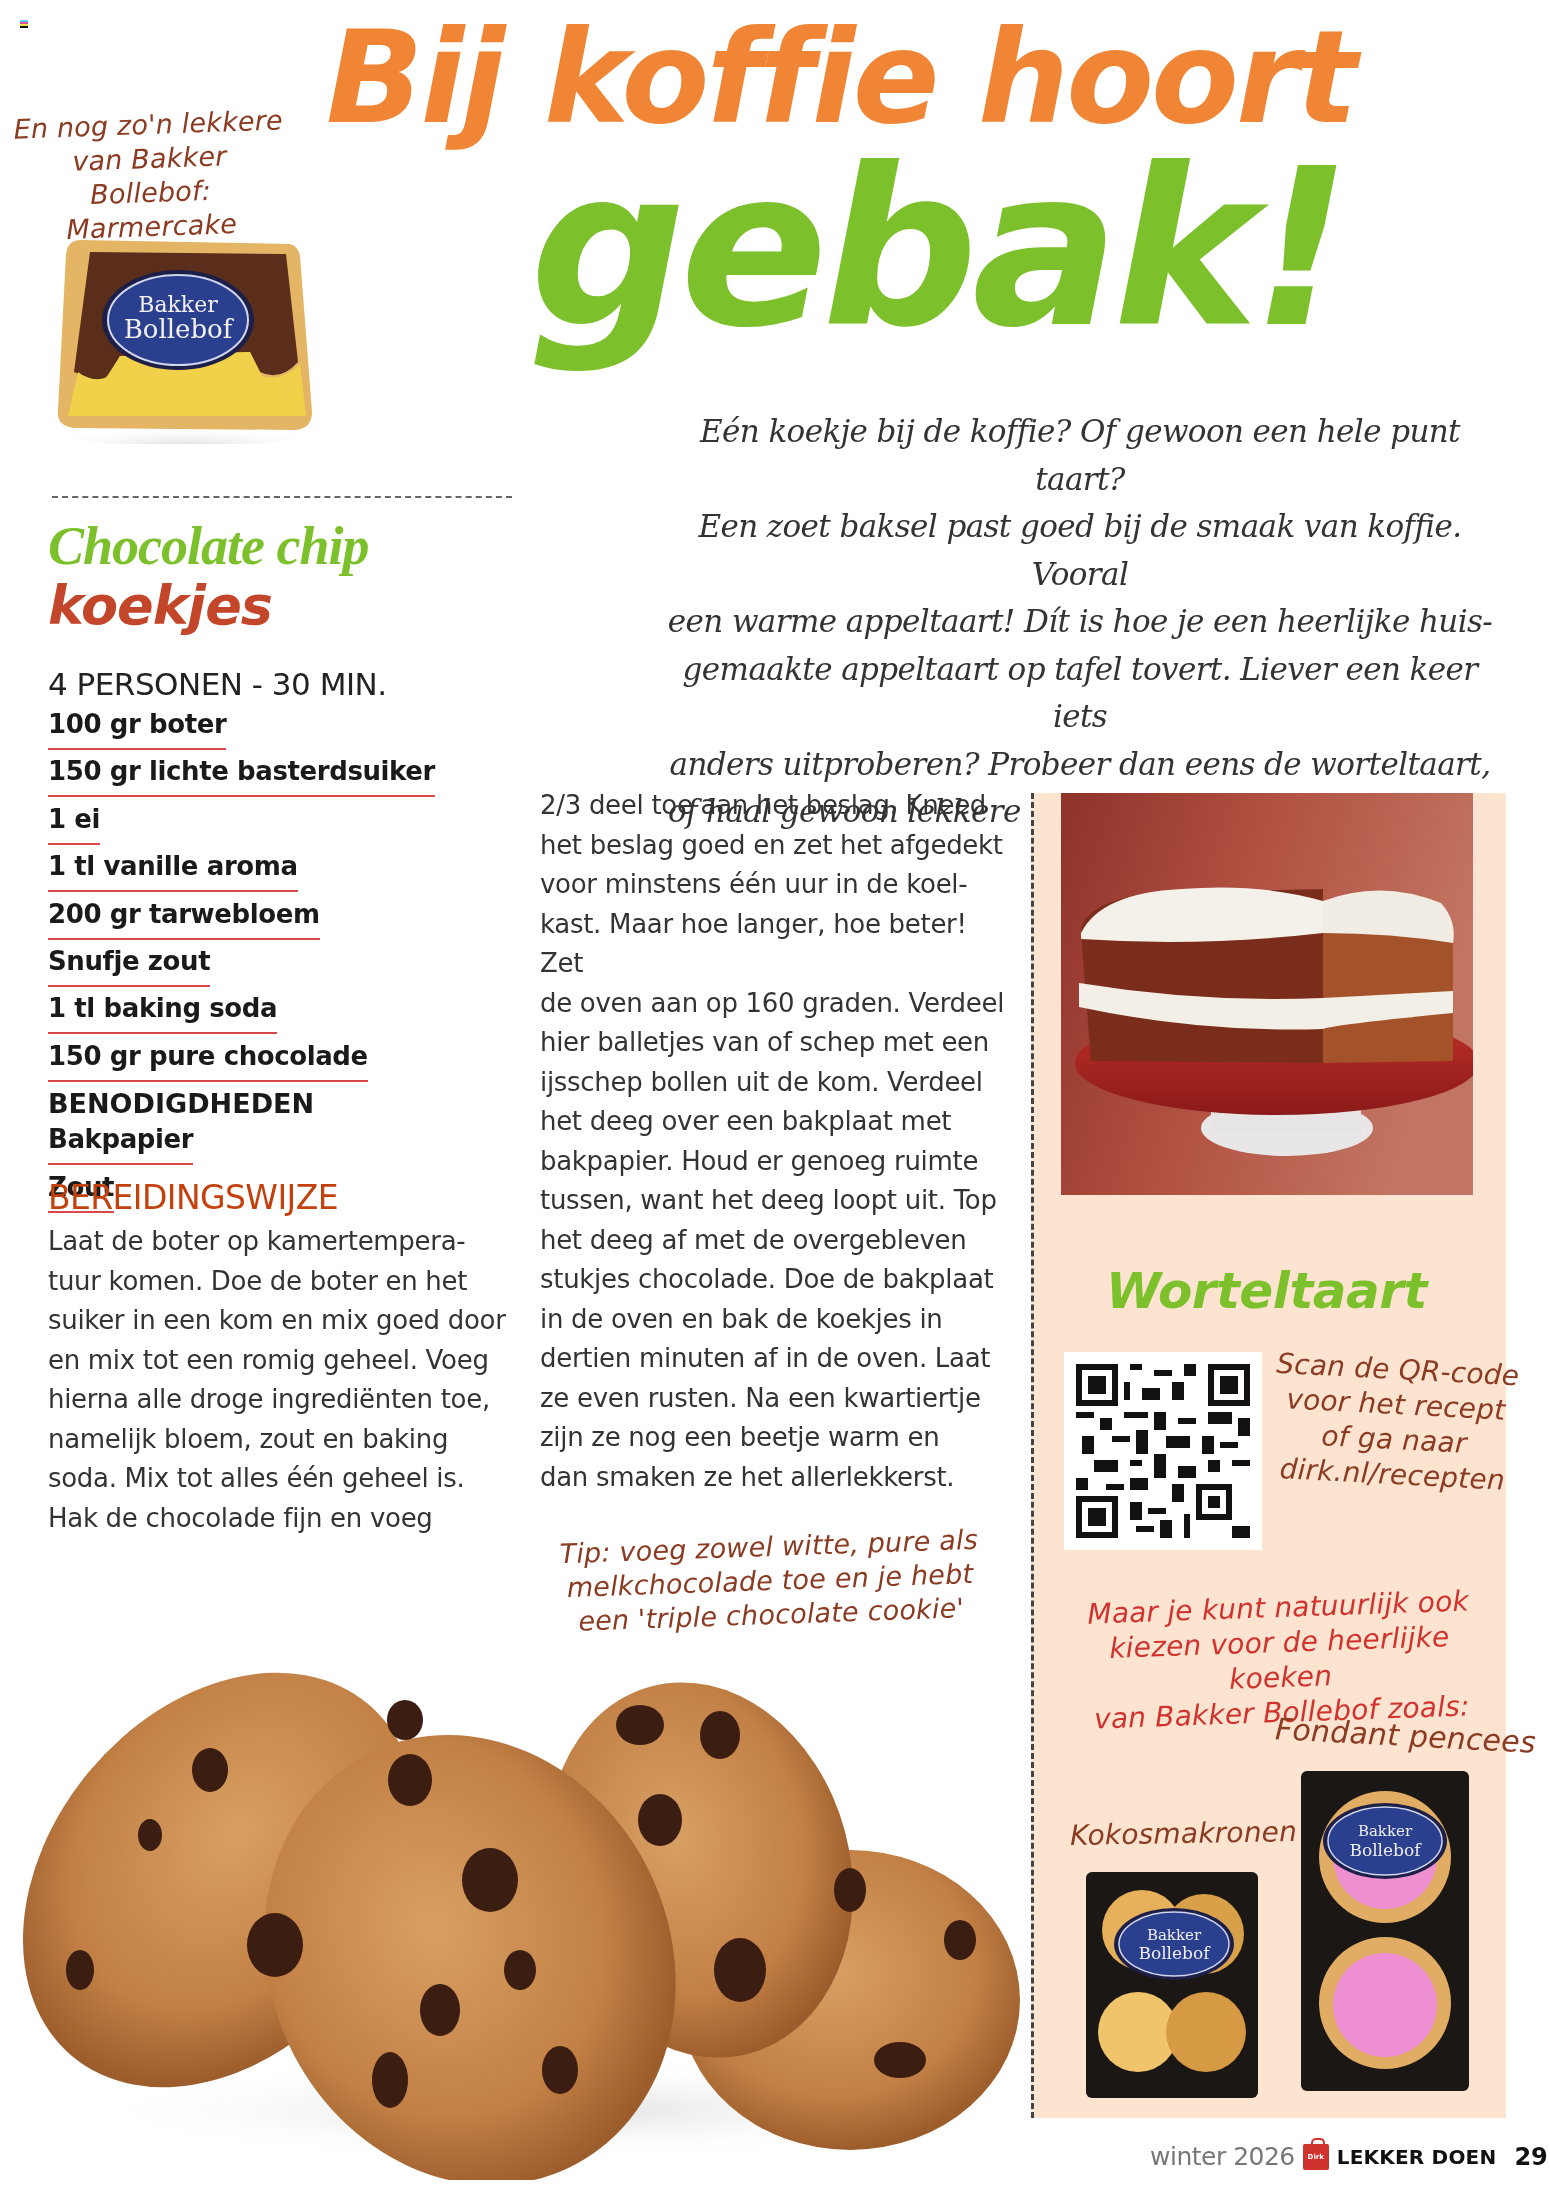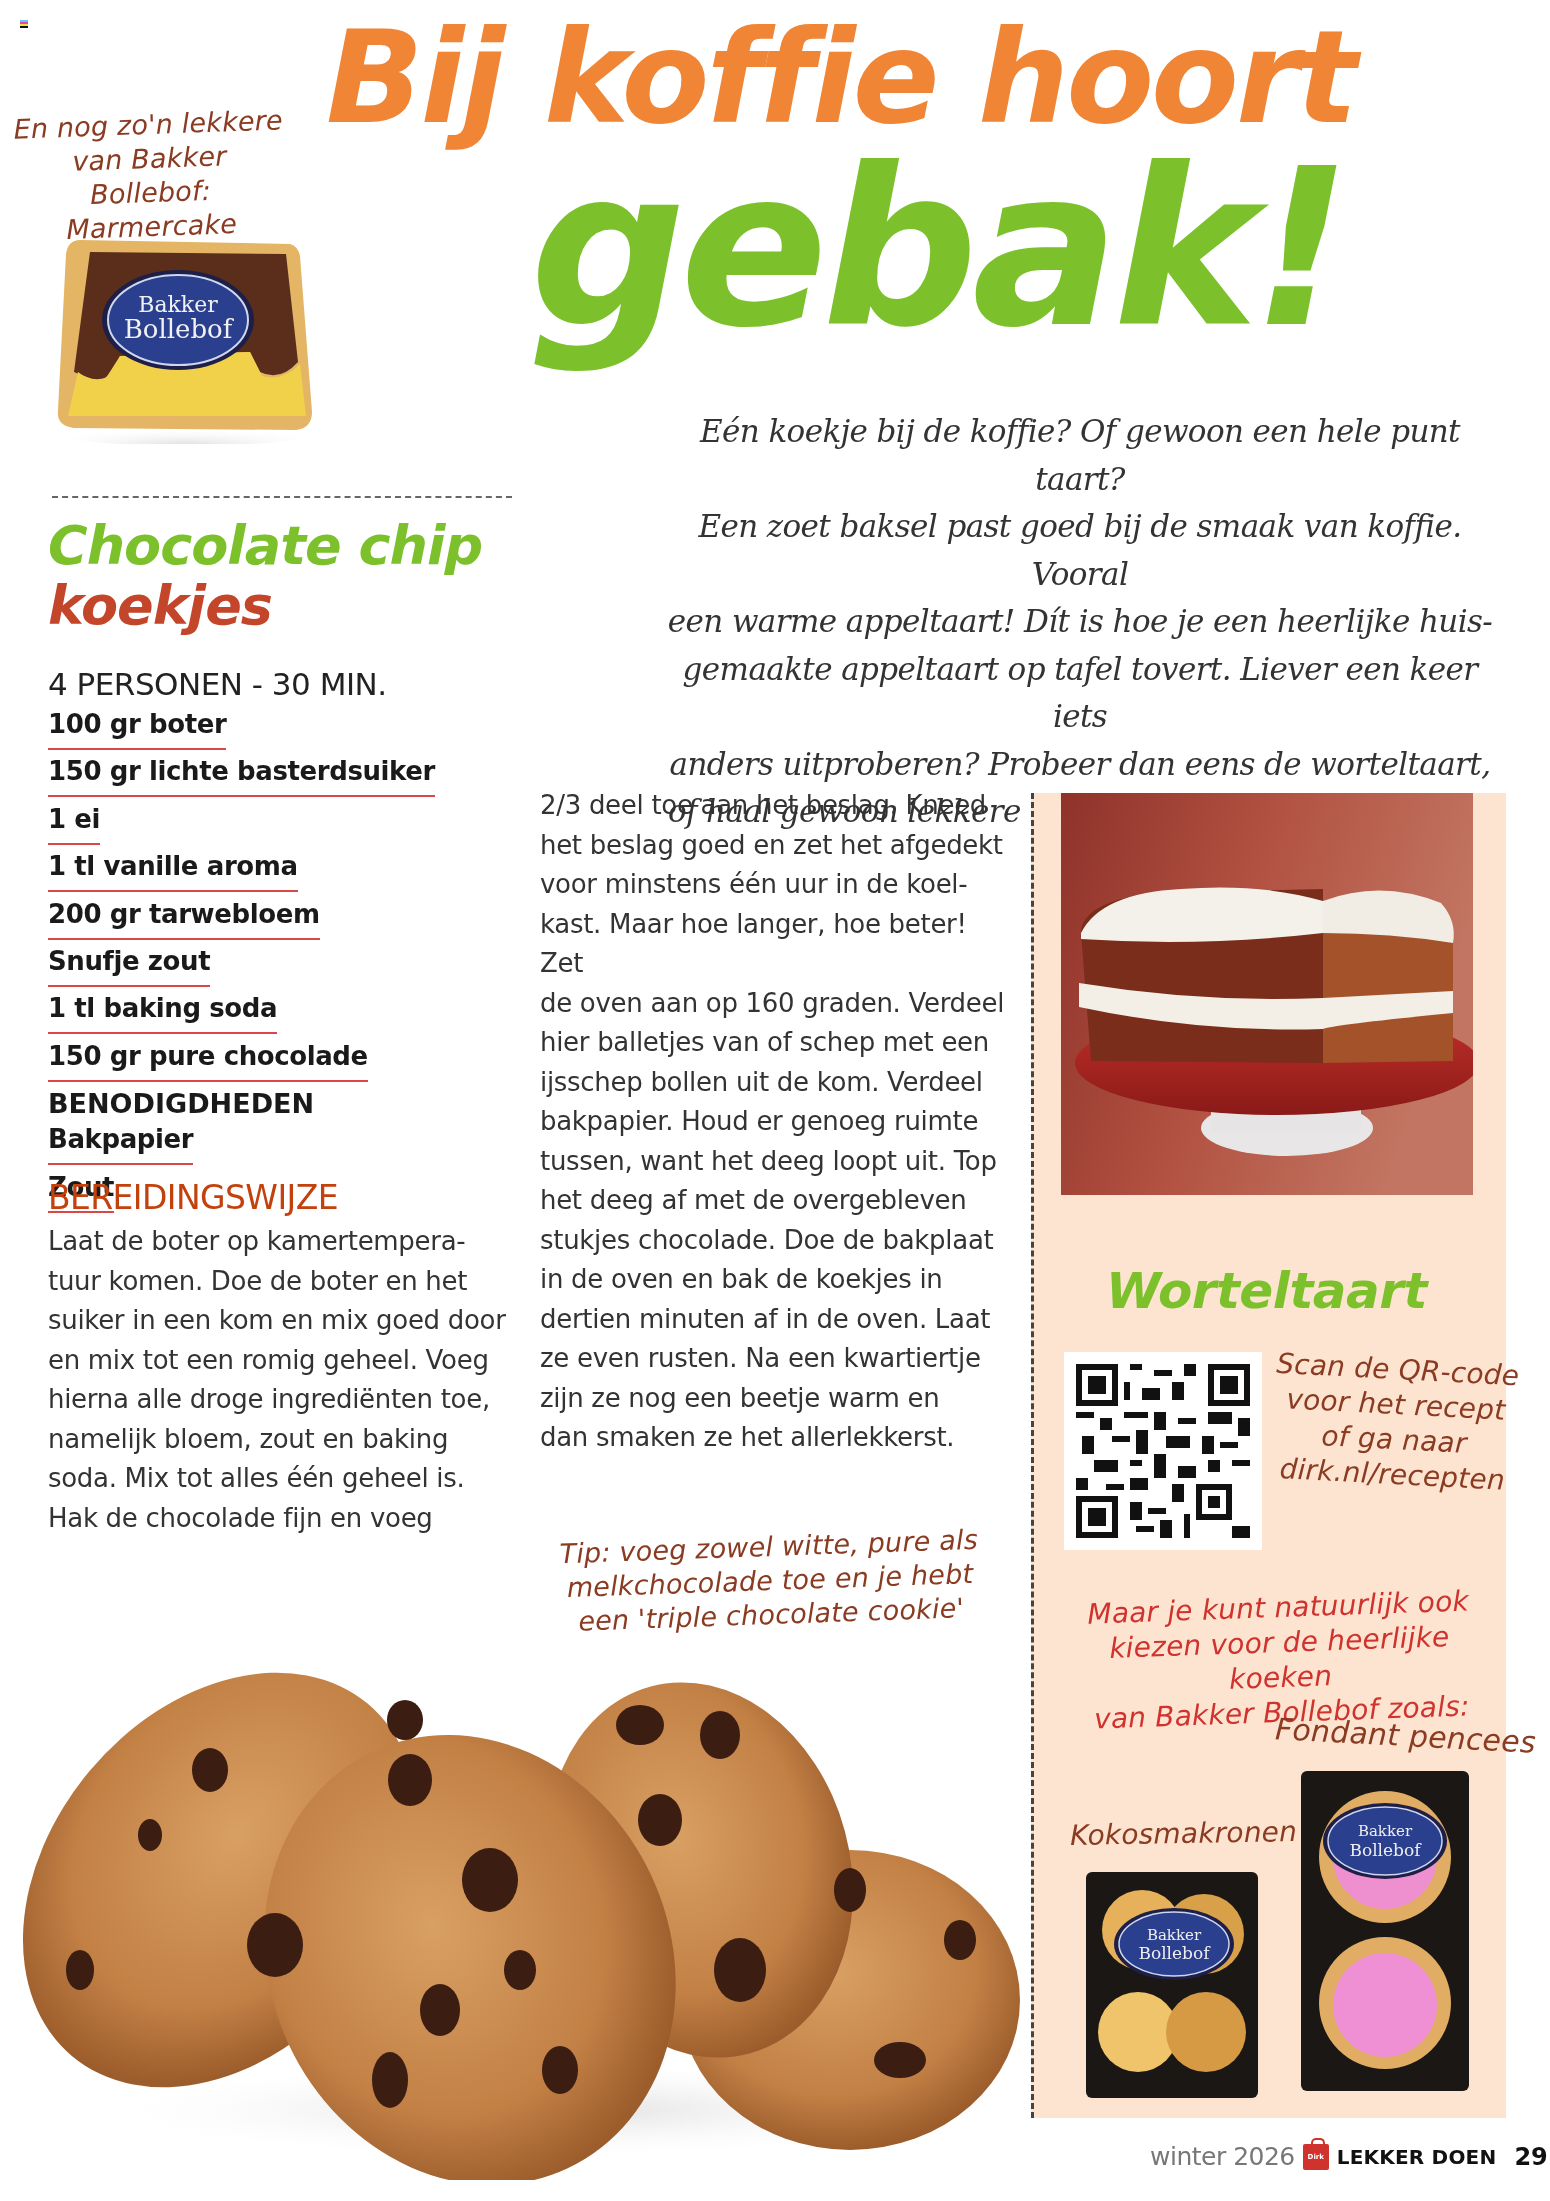--- a/index.html
+++ b/index.html
@@ -22,21 +22,21 @@
 
   .intro { left: 655px; top: 408px; width: 850px; text-align: center; font-family: "DejaVu Serif", serif; font-style: italic;
     font-size: 31px; line-height: 47.5px; color: #333; letter-spacing: -0.6px; }
 
   
   .side-note { left: 10px; top: 108px; width: 280px; text-align: center; font-size: 27px; line-height: 34px; transform: rotate(-2deg); }
   .marmercake { left: 50px; top: 232px; width: 270px; height: 212px; }
   .dashed-h { left: 52px; top: 496px; width: 460px; border-top: 2px dashed #666; }
 
   
-  .r-title1 { left: 48px; top: 516px; font-weight: bold; font-style: italic; font-size: 54px; color: #7cc12c; letter-spacing: -1px; line-height: 60px; }
+  .r-title1 { left: 48px; top: 516px; font-weight: bold; font-style: italic; font-size: 54px; color: #7cc12c; letter-spacing: -1px; line-height: 60px; font-family: Liberation Serif, serif; }
   .r-title2 { left: 48px; top: 576px; font-weight: bold; font-style: italic; font-size: 54px; color: #c4462a; letter-spacing: -1px; line-height: 60px; }
   .meta { left: 48px; top: 666px; font-size: 31px; color: #222; letter-spacing: -0.5px; }
   .ingredients { left: 48px; top: 708px; }
   .ingredient { display: table; font-weight: bold; font-size: 26px; line-height: 32px; color: #1a1a1a; border-bottom: 2.5px solid #d9474a; padding-bottom: 8px; margin-bottom: 5.4px; letter-spacing: -0.4px; }
   .section-label { font-size: 27px; line-height: 34px; color: #1a1a1a; letter-spacing: 0; font-weight: bold; margin-bottom: 2px; }
   .bereiding-label { left: 48px; top: 1178px; font-size: 33px; color: #c2410c; letter-spacing: -0.6px; }
   .body-text { font-size: 26px; line-height: 39.5px; color: #333; letter-spacing: -0.3px; }
   .col1 { left: 48px; top: 1222px; width: 460px; }
   .col2 { left: 540px; top: 786px; width: 470px; }
 
@@ -146,20 +146,21 @@
   <div>Hak de chocolade fijn en voeg</div>
 </div>
 <div class="abs col2 body-text">
   <div>2/3 deel toe aan het beslag. Kneed</div>
   <div>het beslag goed en zet het afgedekt</div>
   <div>voor minstens één uur in de koel-</div>
   <div>kast. Maar hoe langer, hoe beter! Zet</div>
   <div>de oven aan op 160 graden. Verdeel</div>
   <div>hier balletjes van of schep met een</div>
   <div>ijsschep bollen uit de kom. Verdeel</div>
+  <div>het deeg over een bakplaat met</div>
   <div>bakpapier. Houd er genoeg ruimte</div>
   <div>tussen, want het deeg loopt uit. Top</div>
   <div>het deeg af met de overgebleven</div>
   <div>stukjes chocolade. Doe de bakplaat</div>
   <div>in de oven en bak de koekjes in</div>
   <div>dertien minuten af in de oven. Laat</div>
   <div>ze even rusten. Na een kwartiertje</div>
   <div>zijn ze nog een beetje warm en</div>
   <div>dan smaken ze het allerlekkerst.</div>
 </div>

